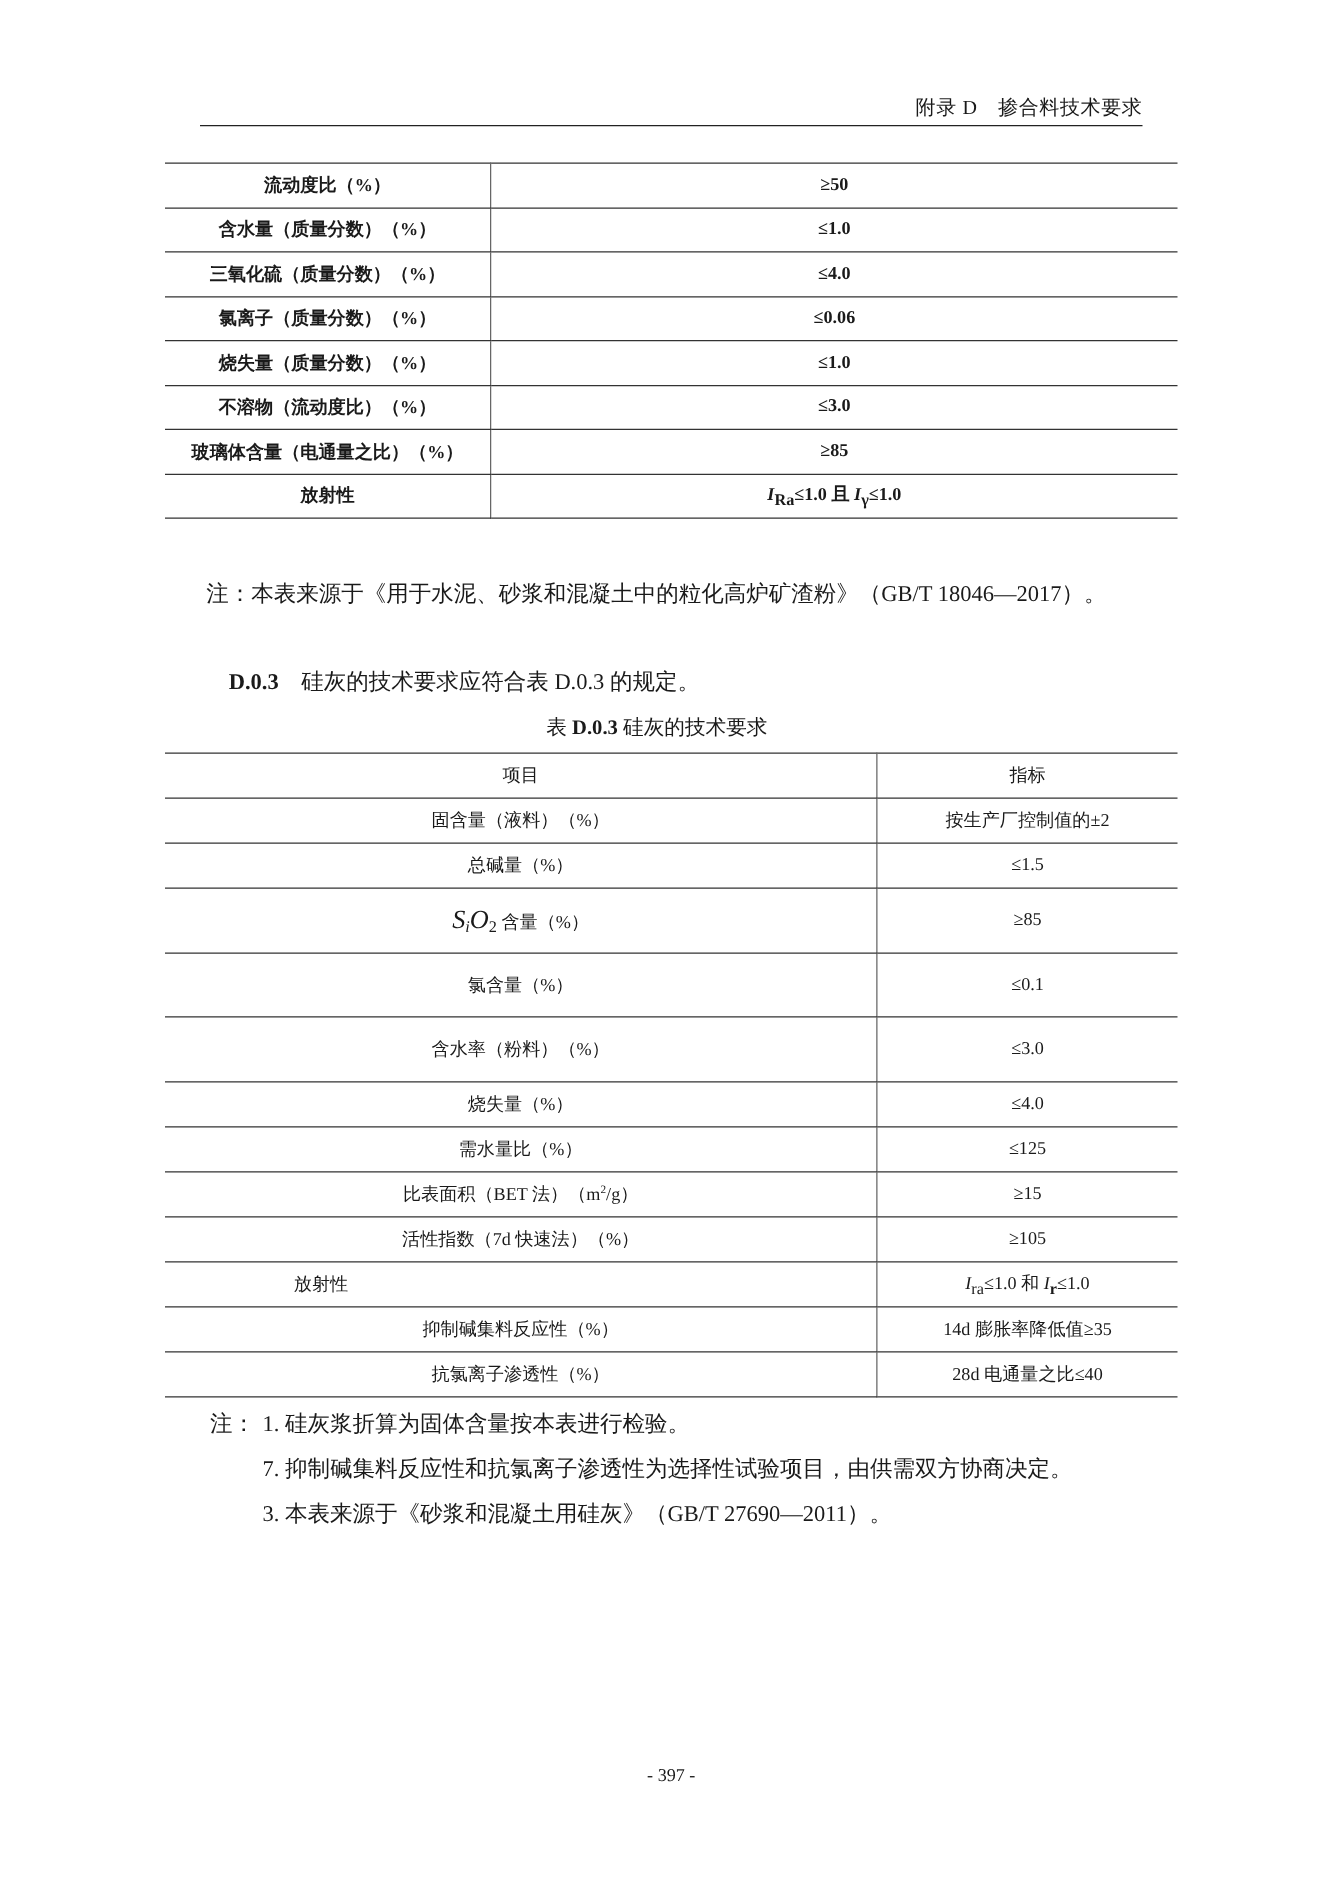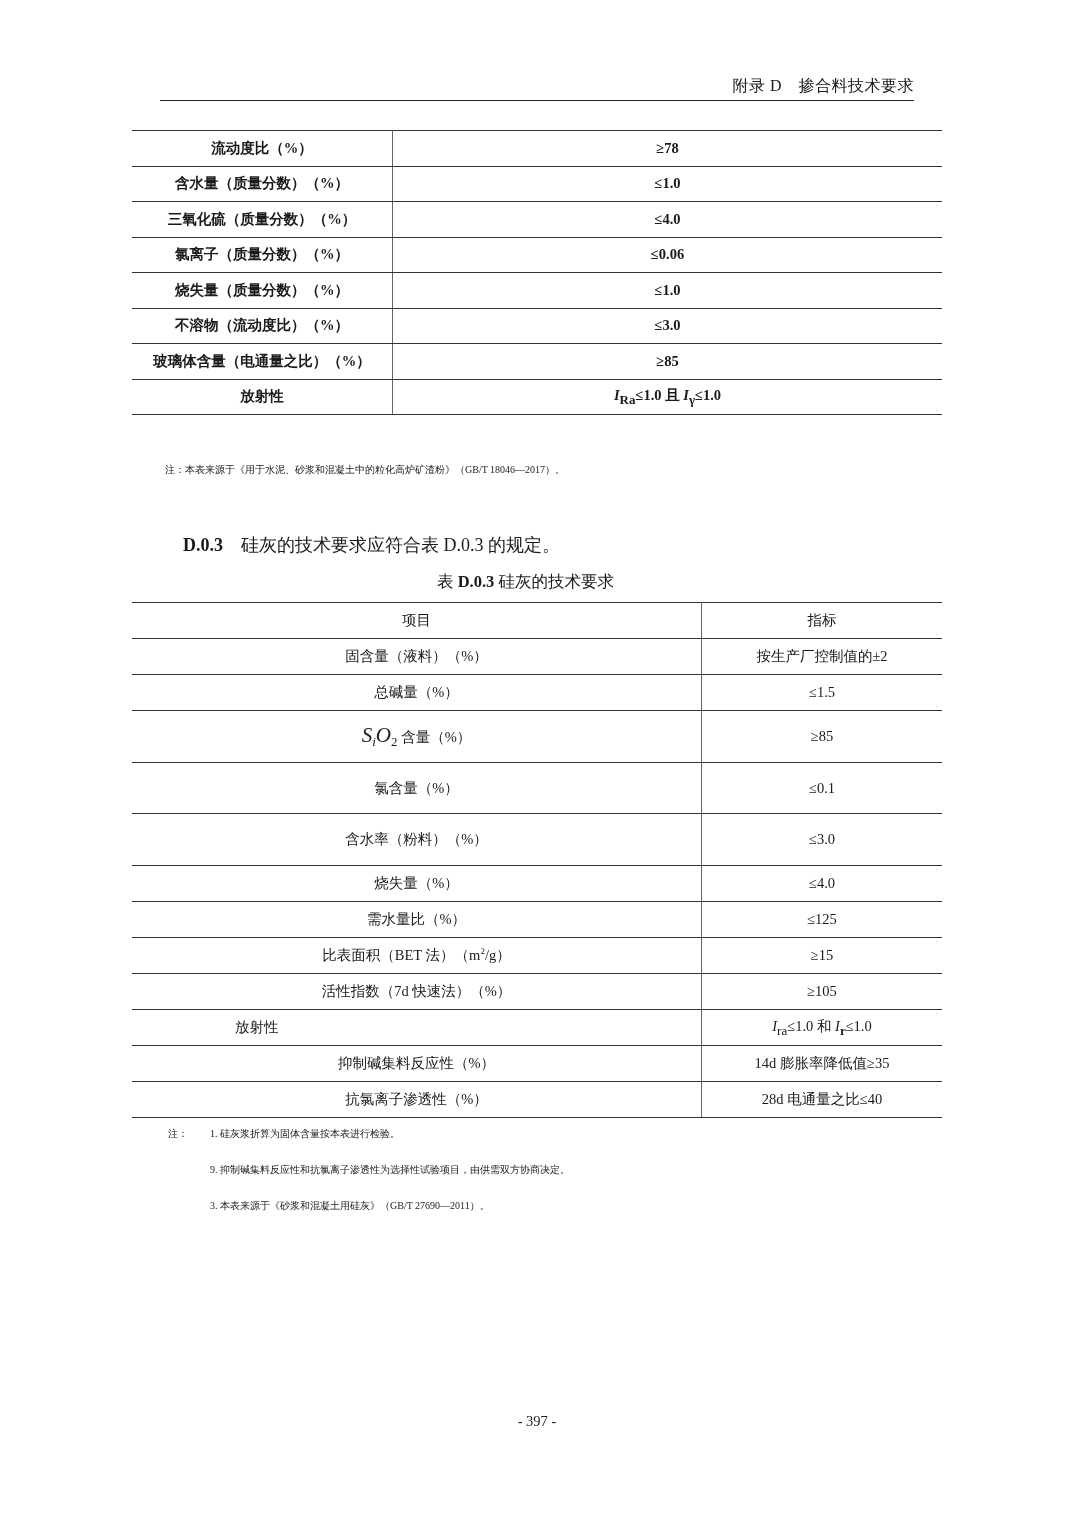--- a/index.html
+++ b/index.html
@@ -18,21 +18,21 @@
     td {
       border-top: 1.5px solid #333; border-bottom: 1.5px solid #333;
       text-align: center; font-size: 14.5px; padding: 0; vertical-align: middle;
     }
     td.col1 { border-right: 1.5px solid #666; }
     #table1 { top: 130px; }
     #table1 td { height: 34.5px; font-weight: bold; }
     #table1 td.col1 { width: 260px; }
     #table2 { top: 602px; }
     #table2 td.col1 { width: 466px; }
-    .note { position: absolute; font-size: 10px; }
+    .note { position: absolute; font-size: 18px; }
     .section { position: absolute; left: 183px; top: 533px; font-size: 18px; }
     .section b { font-weight: bold; margin-right: 18px; }
     .caption { position: absolute; left: 437px; top: 571px; font-size: 16.5px; }
     .caption b { font-weight: bold; }
     .italic { font-style: italic; }
     sub { font-size: 13px; }
     sup { font-size: 9px; }
     .pageno { position: absolute; left: 0; width: 1074px; top: 1413px; text-align: center; font-size: 14.5px; }
     .left-align { text-align: left; padding-left: 103px; }
   </style>
@@ -40,21 +40,21 @@
 <body>
 
 <div class="header">
   <span class="header-text">附录 D　掺合料技术要求</span>
 </div>
 
 <table id="table1">
   <tbody>
       <tr>
         <td class="col1">流动度比（%）</td>
-        <td>≥78</td>
+        <td>≥50</td>
       </tr>
   <tr>
         <td class="col1">含水量（质量分数）（%）</td>
         <td>≤1.0</td>
       </tr>
   <tr>
         <td class="col1">三氧化硫（质量分数）（%）</td>
         <td>≤4.0</td>
       </tr>
   <tr>
@@ -150,16 +150,16 @@
       </tr>
   <tr style="height:36px">
         <td class="col1">抗氯离子渗透性（%）</td>
         <td>28d 电通量之比≤40</td>
       </tr>
 </tbody>
   </table>
 
 <div class="note" style="left:168px; top:1127px;">注：</div>
 <div class="note" style="left:210px; top:1127px;">1. 硅灰浆折算为固体含量按本表进行检验。</div>
-<div class="note" style="left:210px; top:1163px;">9. 抑制碱集料反应性和抗氯离子渗透性为选择性试验项目，由供需双方协商决定。</div>
+<div class="note" style="left:210px; top:1163px;">7. 抑制碱集料反应性和抗氯离子渗透性为选择性试验项目，由供需双方协商决定。</div>
 <div class="note" style="left:210px; top:1199px;">3. 本表来源于《砂浆和混凝土用硅灰》（GB/T 27690—2011）。</div>
 
 <div class="pageno">- 397 -</div>
 
 </body></html>

